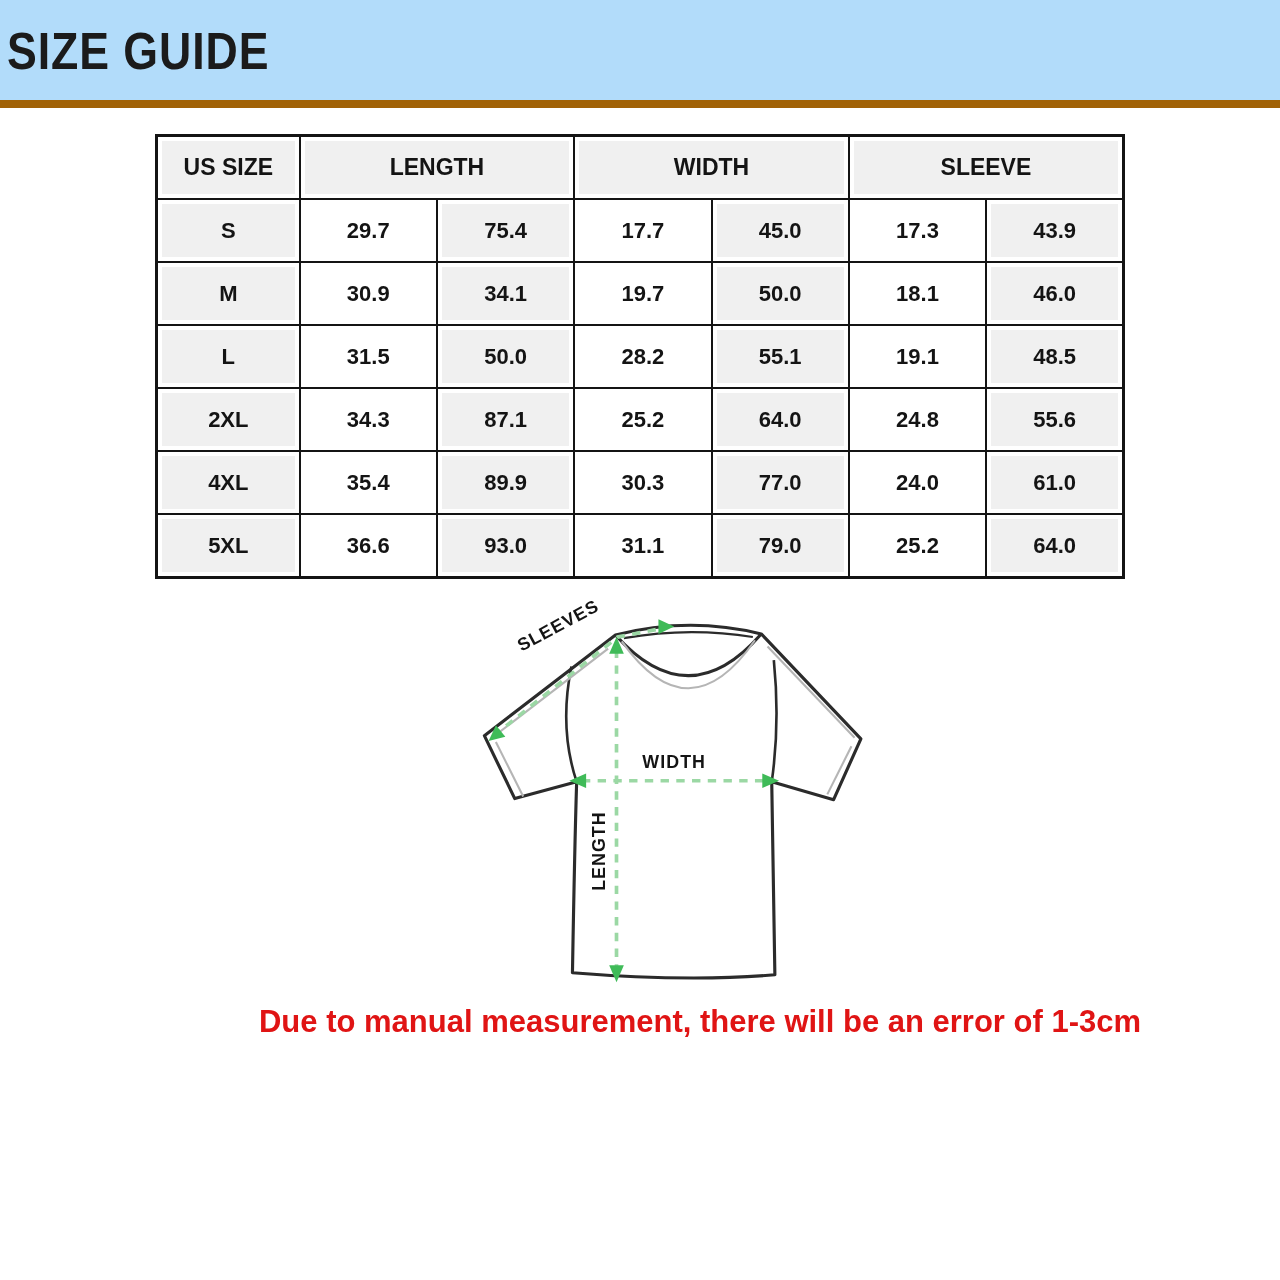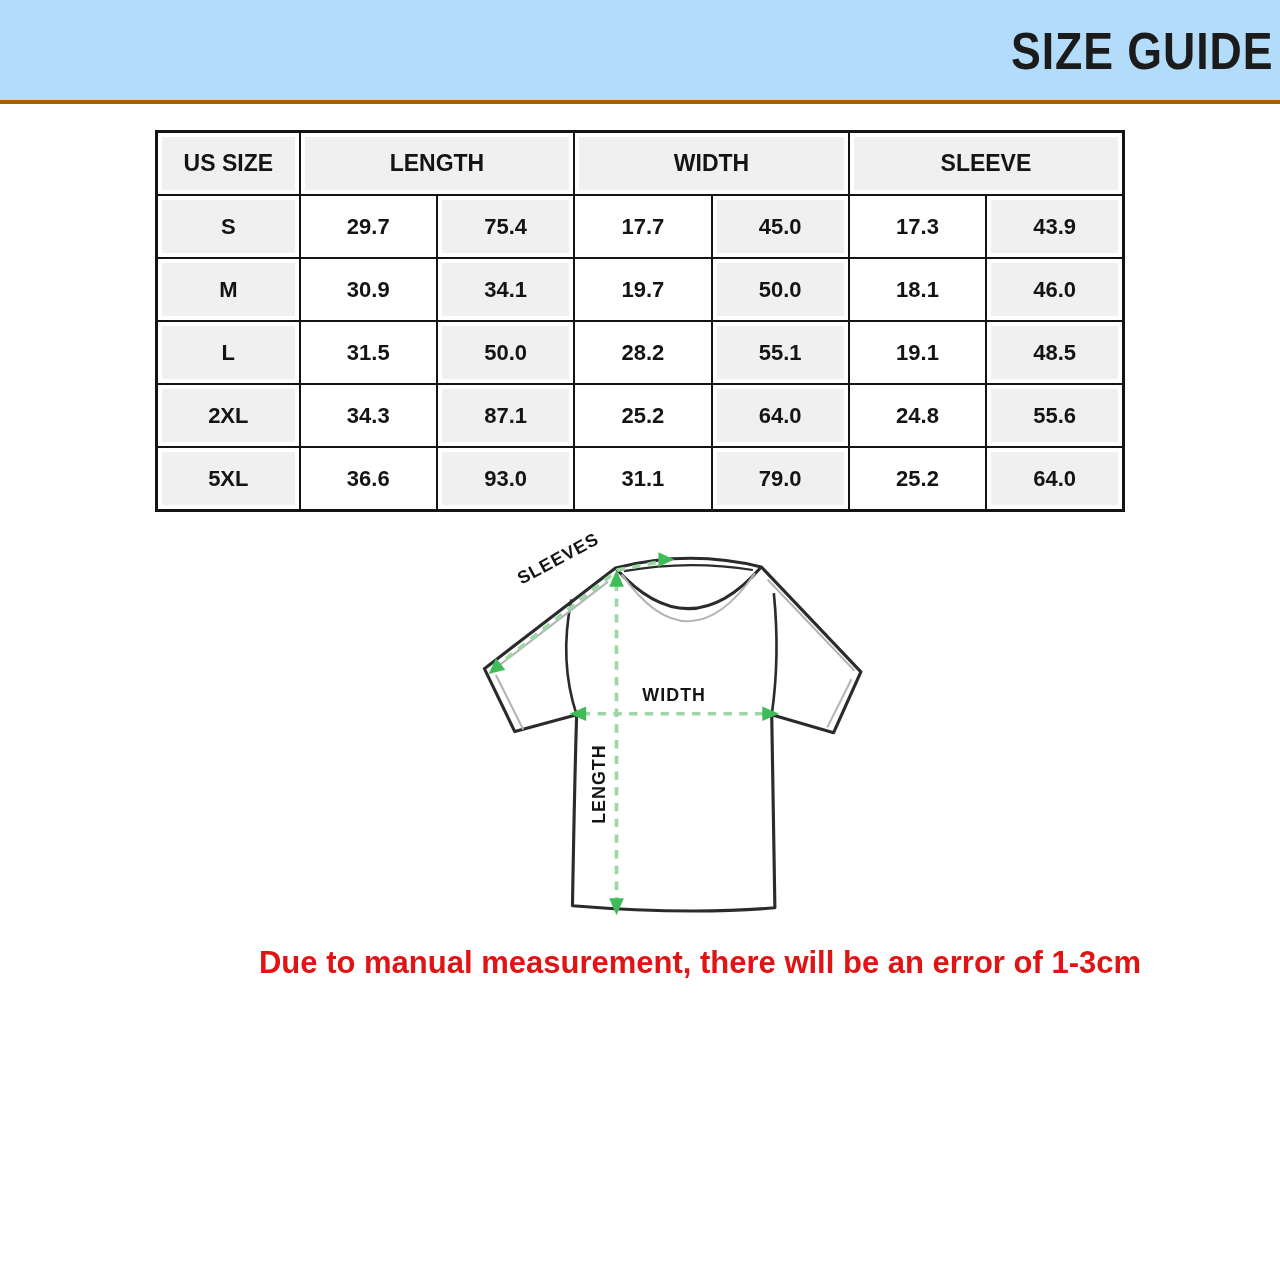--- a/index.html
+++ b/index.html
@@ -7,22 +7,22 @@
     width:1280px;height:1280px;
     background:#ffffff;
     font-family:"Liberation Sans", sans-serif;
     color:#141414;
     overflow:hidden;
   }
   
   .banner{
     height:100px;
     background:#b2dcfa;
-    border-bottom:4px solid #a16207;
-    display:flex;align-items:center;justify-content:flex-end;
+    border-bottom:8px solid #a16207;
+    display:flex;align-items:center;justify-content:flex-start;
   }
   .banner .title{
     font-size:47px;
     font-weight:bold;
     letter-spacing:1px;
     color:#1b1b1b;
     transform:scale(0.95,1.1);
   }
   
   table.size-table{
@@ -54,21 +54,21 @@
     transform:translateX(30px);
   }
   .diagram svg text{
     font-family:"Liberation Sans", sans-serif;
     font-weight:bold;
     fill:#141414;
     letter-spacing:1px;
   }
   
   .note{
-    margin-top:12px;
+    margin-top:4px;
     text-align:center;
     padding-left:120px;
     font-size:31px;
     font-weight:bold;
     color:#e01414;
   }
 </style>
 </head>
 <body>
 
@@ -125,20 +125,29 @@
       <tr>
         <td class="g">2XL</td>
         <td>34.3</td>
         <td class="g">87.1</td>
         <td>25.2</td>
         <td class="g">64.0</td>
         <td>24.8</td>
         <td class="g">55.6</td>
       </tr>
       <tr>
+        <td class="g">4XL</td>
+        <td>35.4</td>
+        <td class="g">89.9</td>
+        <td>30.3</td>
+        <td class="g">77.0</td>
+        <td>24.0</td>
+        <td class="g">61.0</td>
+      </tr>
+      <tr>
         <td class="g">5XL</td>
         <td>36.6</td>
         <td class="g">93.0</td>
         <td>31.1</td>
         <td class="g">79.0</td>
         <td>25.2</td>
         <td class="g">64.0</td>
       </tr>
     </tbody>
 </table>

